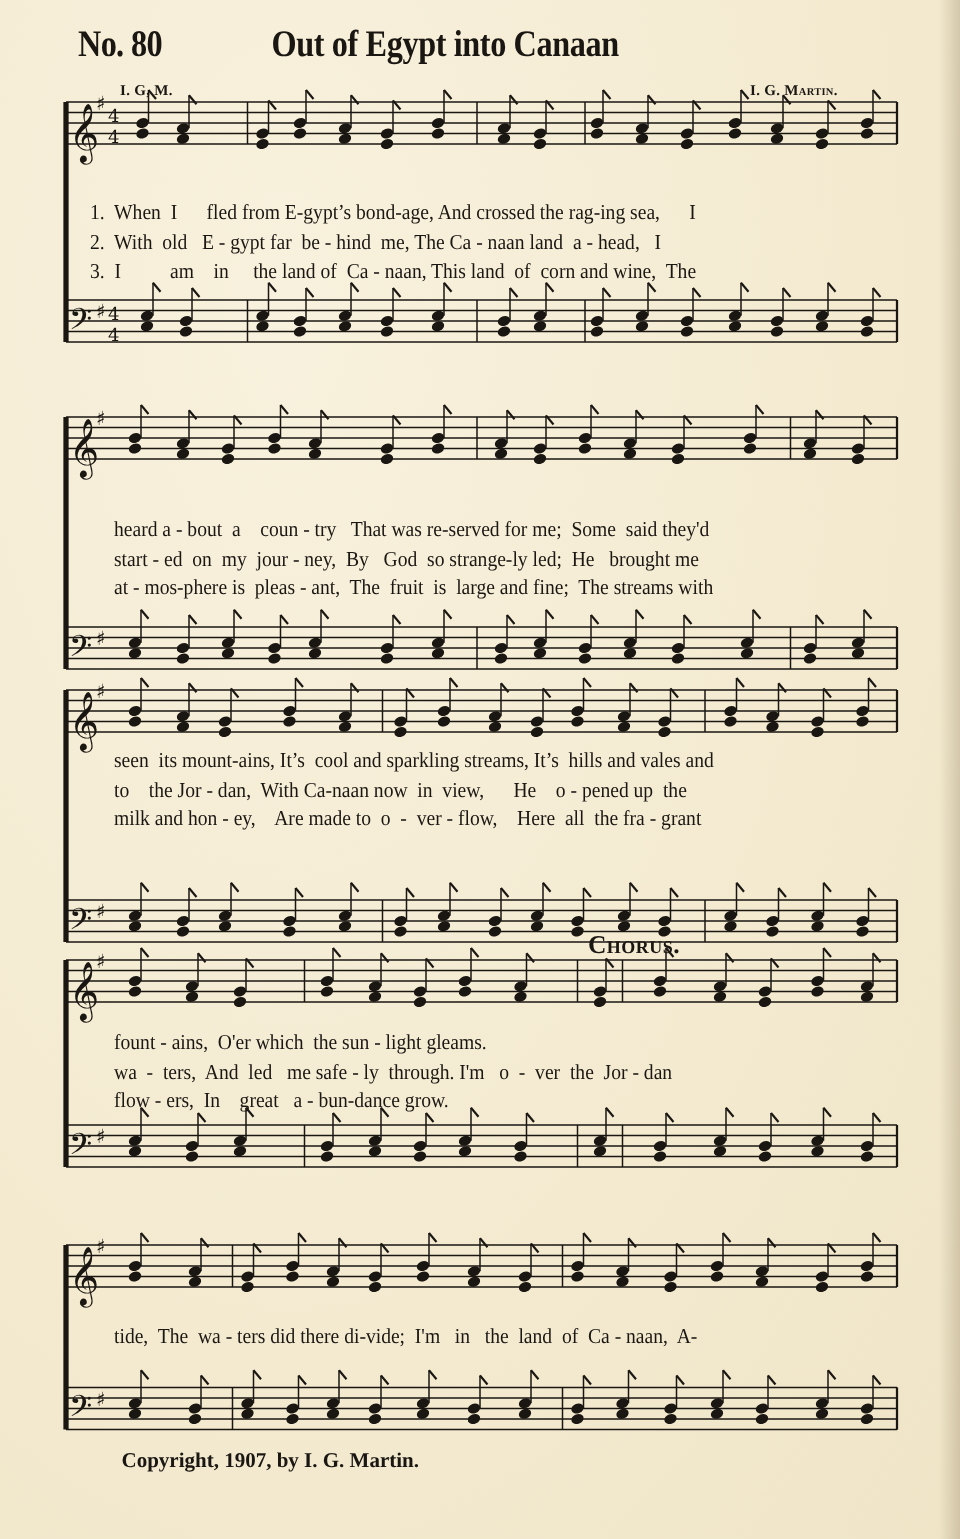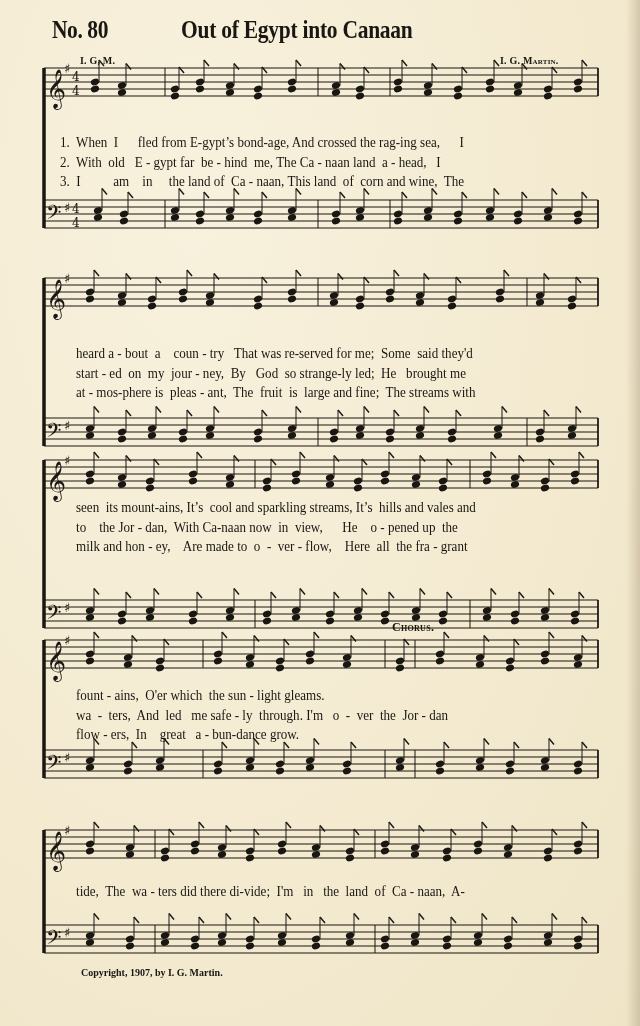--- a/index.html
+++ b/index.html
@@ -35,25 +35,25 @@
   .system svg { position: absolute; left: 0; top: 0; overflow: visible; }
   .lyrics {
     position: absolute; left: 60px; width: 540px;
     font-size: 14.2px; line-height: 19.5px;
     font-family: "Liberation Serif", serif;
     transform: scaleX(0.92); transform-origin: left;
   }
   .lyric-line { white-space: pre; display: block; }
   .chorus-label {
     position: absolute; left: 392px; top: 620px;
-    font-size: 12px; font-weight: bold; font-variant: small-caps; letter-spacing: 0.3px;
+    font-size: 17px; font-weight: bold; font-variant: small-caps; letter-spacing: 0.3px;
   }
   .copyright {
     position: absolute; left: 81px; top: 967px;
-    font-size: 10px; font-weight: bold; font-family: "Liberation Serif", serif;
+    font-size: 14px; font-weight: bold; font-family: "Liberation Serif", serif;
   }
 </style>
 </head>
 <body>
 
 <div class="right-edge"></div>
 
 <div class="hymn-number">No. 80</div>
 <div class="hymn-title">Out of Egypt into Canaan</div>
 <div class="credit credit-words">I. G, M.</div>

